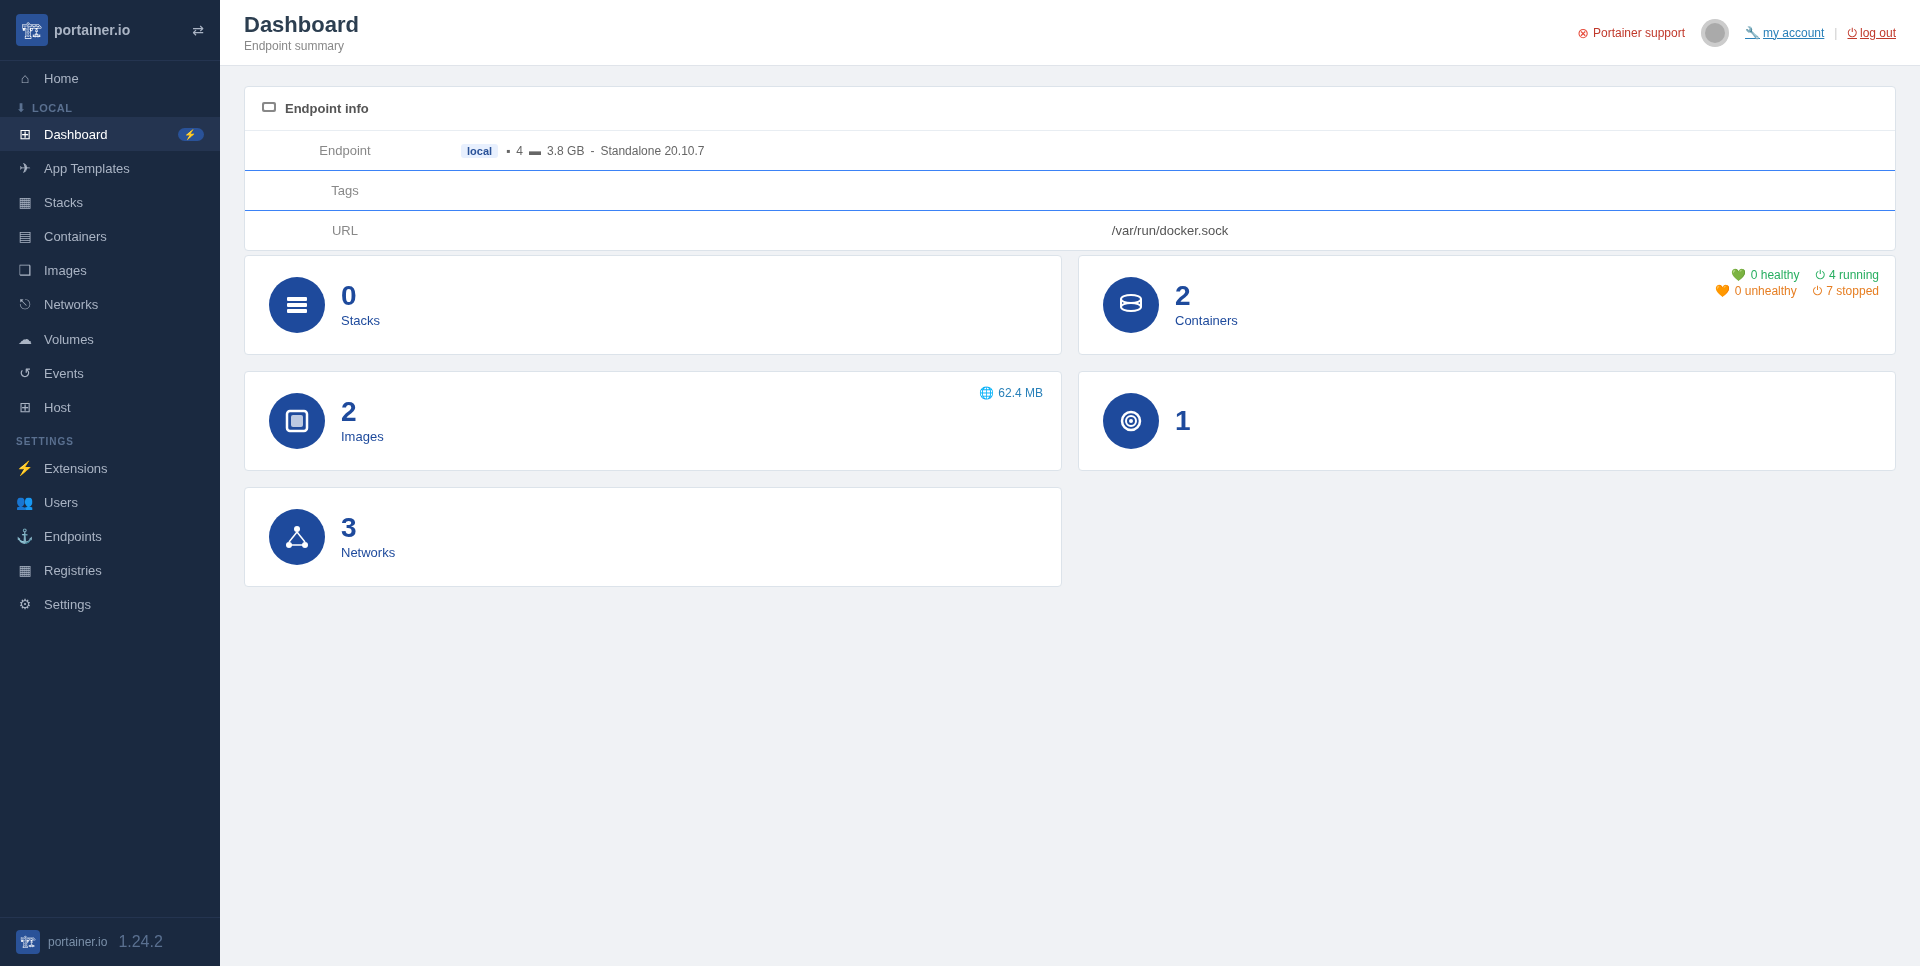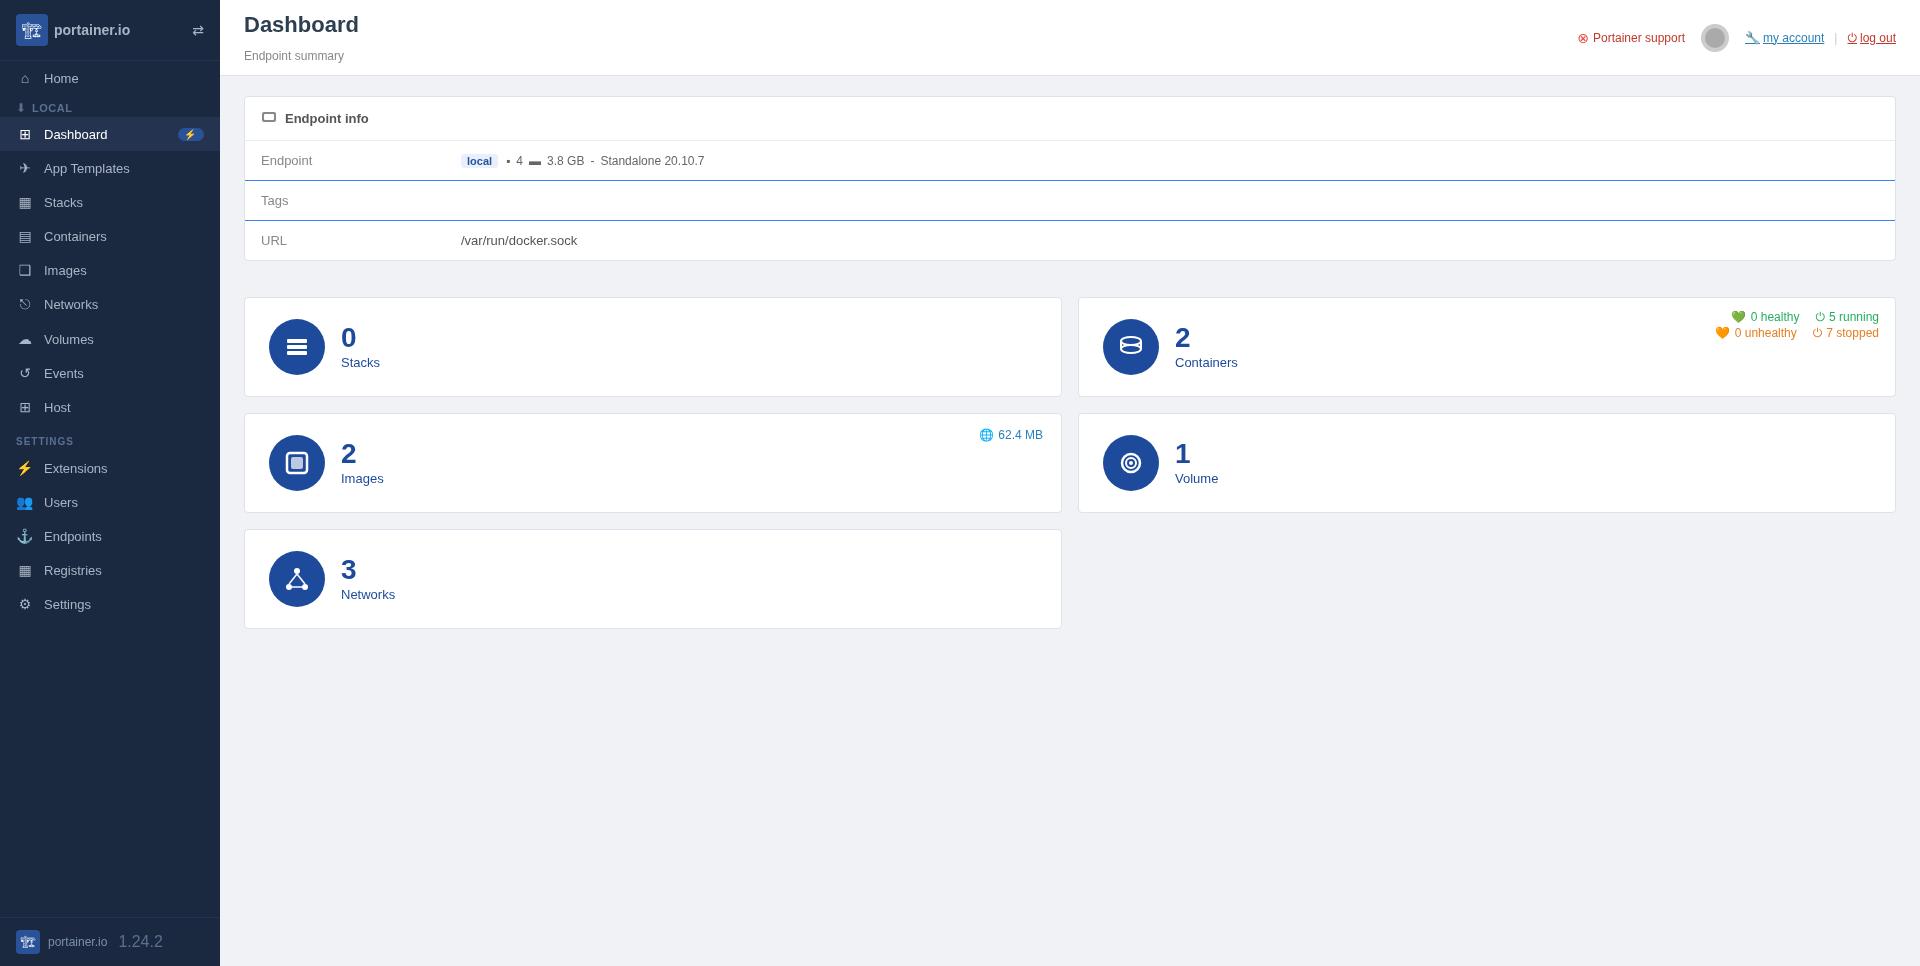--- a/index.html
+++ b/index.html
@@ -94,21 +94,21 @@
     #topbar {
       background: white;
       padding: 12px 24px;
       display: flex;
       align-items: center;
       justify-content: space-between;
       border-bottom: 1px solid #e0e4ea;
       min-height: 56px;
     }
     #topbar-left h1 { font-size: 22px; font-weight: 600; color: #2c3e50; }
-    #topbar-left p { font-size: 12px; color: #888; margin-top: 11px; }
+    #topbar-left p { font-size: 12px; color: #888; margin-top: 1px; }
     #topbar-right {
       display: flex;
       align-items: center;
       gap: 16px;
       font-size: 12px;
     }
     .topbar-support {
       display: flex; align-items: center; gap: 4px;
       color: #c0392b; text-decoration: none; cursor: pointer;
     }
@@ -130,21 +130,22 @@
     #content {
       padding: 20px 24px;
       flex: 1;
     }
 
     
     .card {
       background: white;
       border-radius: 4px;
       border: 1px solid #dce3ea;
-      margin-bottom: 36px;
+      margin-bottom: 4px;
+      text-align: center;
     }
     .card-header {
       padding: 12px 16px;
       border-bottom: 1px solid #e8edf2;
       display: flex;
       align-items: center;
       gap: 8px;
       font-size: 13px;
       color: #555;
       font-weight: 600;
@@ -502,21 +503,21 @@
             <div class="stat-label">Containers</div>
           </div>
           <div class="stat-sub-meta">
             <div style="display:flex; gap: 16px;">
               <span class="meta-healthy">
                 <span style="font-size:12px;">💚</span>
                 <span>0 healthy</span>
               </span>
               <span class="meta-running">
                 <span style="font-size:12px;">⏻</span>
-                <span>5 running</span>
+                <span>4 running</span>
               </span>
             </div>
             <div style="display:flex; gap: 16px;">
               <span class="meta-unhealthy">
                 <span style="font-size:12px;">🧡</span>
                 <span>0 unhealthy</span>
               </span>
               <span class="meta-stopped">
                 <span style="font-size:12px;">⏻</span>
                 <span>7 stopped</span>
@@ -528,21 +529,20 @@
         <div class="stat-card">
           <div class="stat-icon-circle">
             <svg width="28" height="28" viewBox="0 0 28 28" fill="none" xmlns="http://www.w3.org/2000/svg">
               <circle cx="14" cy="14" r="9" stroke="white" stroke-width="2.5" fill="none"></circle>
               <circle cx="14" cy="14" r="5" stroke="white" stroke-width="2" fill="none"></circle>
               <circle cx="14" cy="14" r="2" fill="white"></circle>
             </svg>
           </div>
           <div class="stat-content">
             <div class="stat-number">1</div>
-            <div class="stat-label">Volume</div>
           </div>
         </div>
 
       </div>
     </div>
 
   </div>
 </div>
 
 </body></html>

